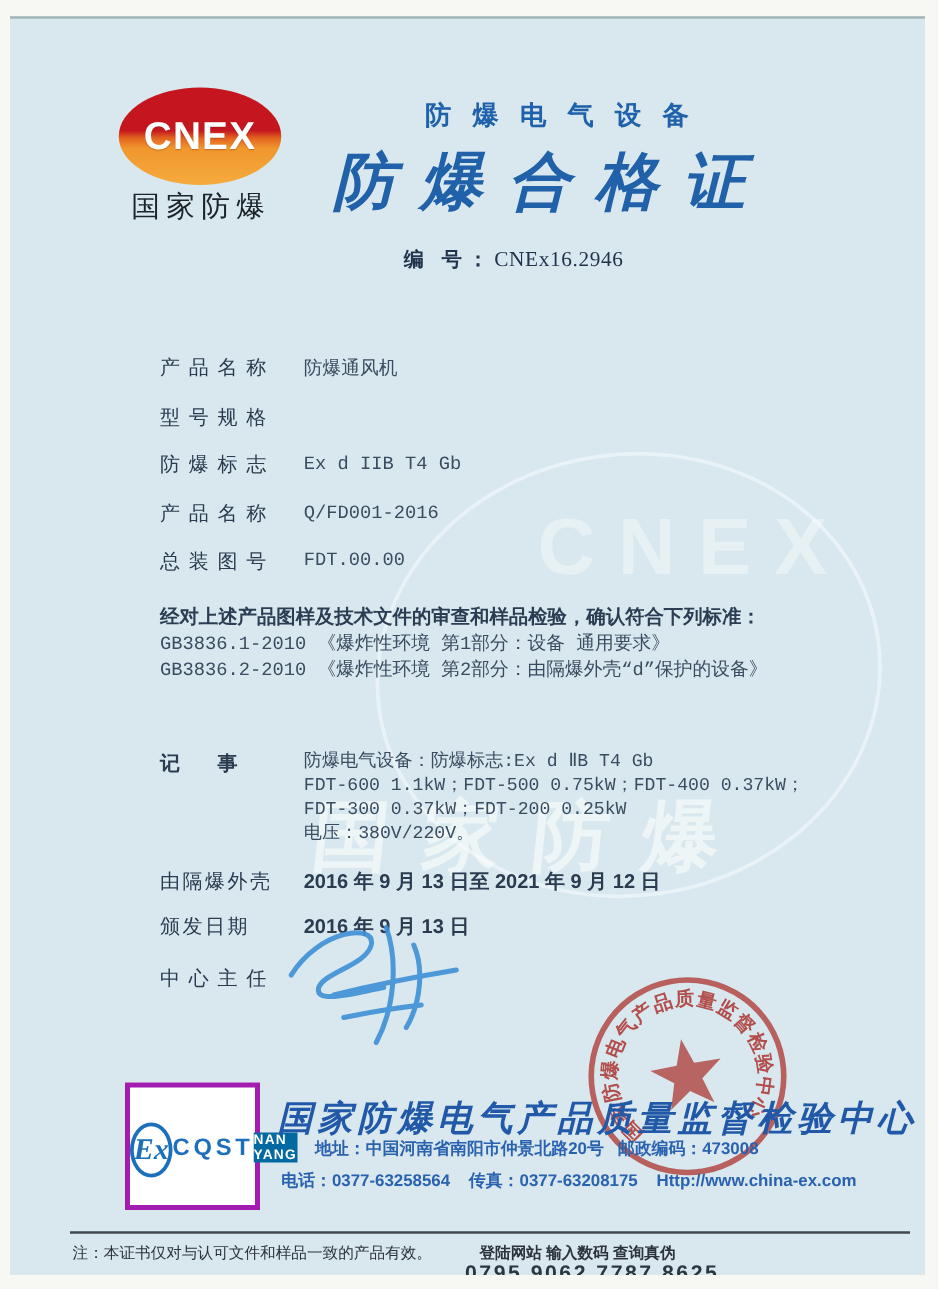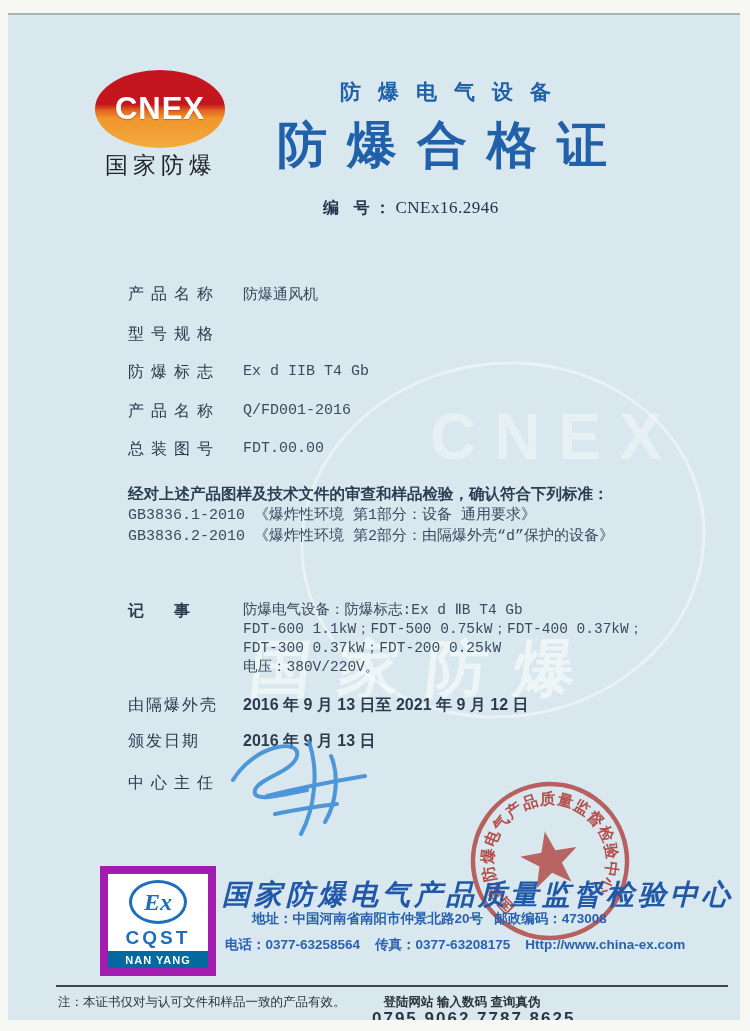--- a/index.html
+++ b/index.html
@@ -20,42 +20,42 @@
     left:87px;top:55px;width:130px;height:78px;border-radius:50%;
     background:linear-gradient(180deg,#c5161f 0%,#c4161e 44%,#e2641f 52%,#f0962d 62%,#f5ab3e 100%);
     display:flex;align-items:center;justify-content:center;
   }
   .logo-text{color:#fff;font-weight:bold;font-size:31px;letter-spacing:1px;
     font-family:"Liberation Sans",sans-serif;text-shadow:0 1px 1px rgba(120,30,10,.35);}
   .logo-caption{left:83px;top:135px;width:140px;text-align:center;font-size:23px;
     color:#1d2429;letter-spacing:5px;font-weight:500;}
   .title-small{left:286px;top:63px;width:320px;text-align:center;
     color:#1f61ab;font-size:21px;font-weight:bold;letter-spacing:17px;}
-  .title-big{left:258px;top:97px;width:372px;text-align:center;
-    color:#2161a9;font-size:50px;font-weight:bold;letter-spacing:20px;}
+  .title-big{left:258px;top:97px;width:372px;text-align:left;
+    color:#2161a9;font-size:50px;font-weight:bold;letter-spacing:20px;font-style:italic;}
   .cert-no{left:315px;top:183px;font-size:16px;color:#21334d;}
   .cert-no .lbl{letter-spacing:5px;font-weight:bold;}
   .cert-no .val{font-family:"Liberation Serif","DejaVu Serif",serif;font-size:17px;letter-spacing:.5px;}
   
   .f-label{left:120px;font-size:16px;font-weight:normal;color:#2b3b50;letter-spacing:7px;white-space:nowrap;}
   .f-value{left:235px;font-size:15px;color:#3a4c60;
     font-family:"Liberation Mono","DejaVu Sans Mono",monospace;white-space:nowrap;}
   
   .confirm{left:120px;top:468px;width:560px;line-height:21.5px;white-space:nowrap;}
   .confirm .intro{font-size:15.5px;font-weight:bold;color:#2b3d53;}
   .confirm .std{font-size:15px;color:#3a4c60;font-family:"Liberation Mono","DejaVu Sans Mono",monospace;}
   
   .remarks-label{left:120px;top:586px;font-size:16px;font-weight:bold;color:#2b3b50;letter-spacing:7px;}
   .remarks{left:235px;top:586px;width:440px;line-height:19px;font-size:14.5px;color:#3a4c60;
     font-family:"Liberation Mono","DejaVu Sans Mono",monospace;white-space:nowrap;}
   
   .date-value{left:235px;font-size:16px;font-weight:bold;color:#2b3b50;white-space:pre;}
   
   .cqst{left:92px;top:851px;width:100px;height:94px;background:#fff;
-    border:8px solid #a21caf;display:flex;flex-direction:column;align-items:center;}
+    border:4px solid #a21caf;display:flex;align-items:center;}
   .cqst .ex-circle{margin-top:6px;width:52px;height:38px;border:3px solid #1b6fbb;border-radius:50%;
     display:flex;align-items:center;justify-content:center;}
   .cqst .ex-text{color:#1b6fbb;font-weight:bold;font-style:italic;font-size:24px;
     font-family:"Liberation Serif","DejaVu Serif",serif;}
   .cqst .cqst-text{color:#1b6fbb;font-weight:bold;font-size:19px;letter-spacing:3px;margin-top:3px;}
   .cqst .ny-band{margin-top:2px;width:100%;flex:1;background:#0369a1;color:#fff;
     font-size:11px;font-weight:bold;letter-spacing:1px;display:flex;align-items:center;justify-content:center;}
   .org-name{left:214px;top:861px;width:500px;color:#2159a8;font-size:28px;font-weight:bold;
     font-style:italic;letter-spacing:4px;white-space:nowrap;
     font-family:"Liberation Serif","DejaVu Serif",serif;}

